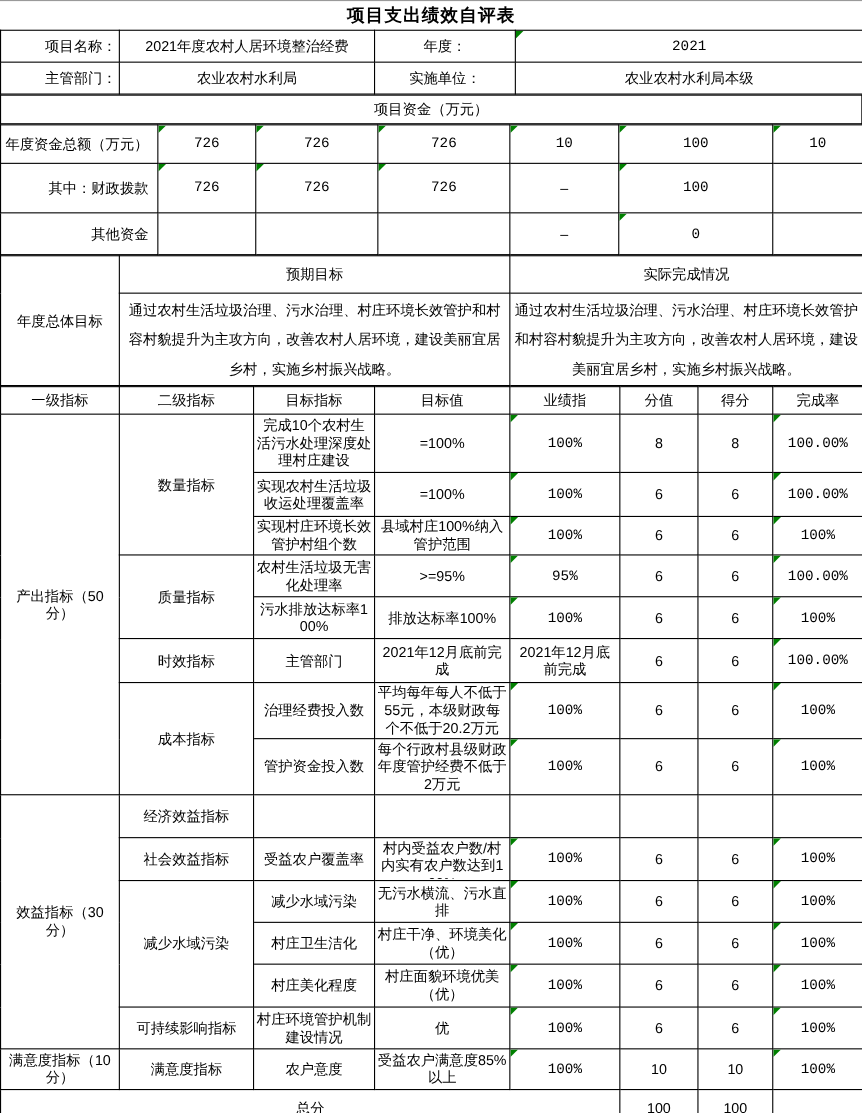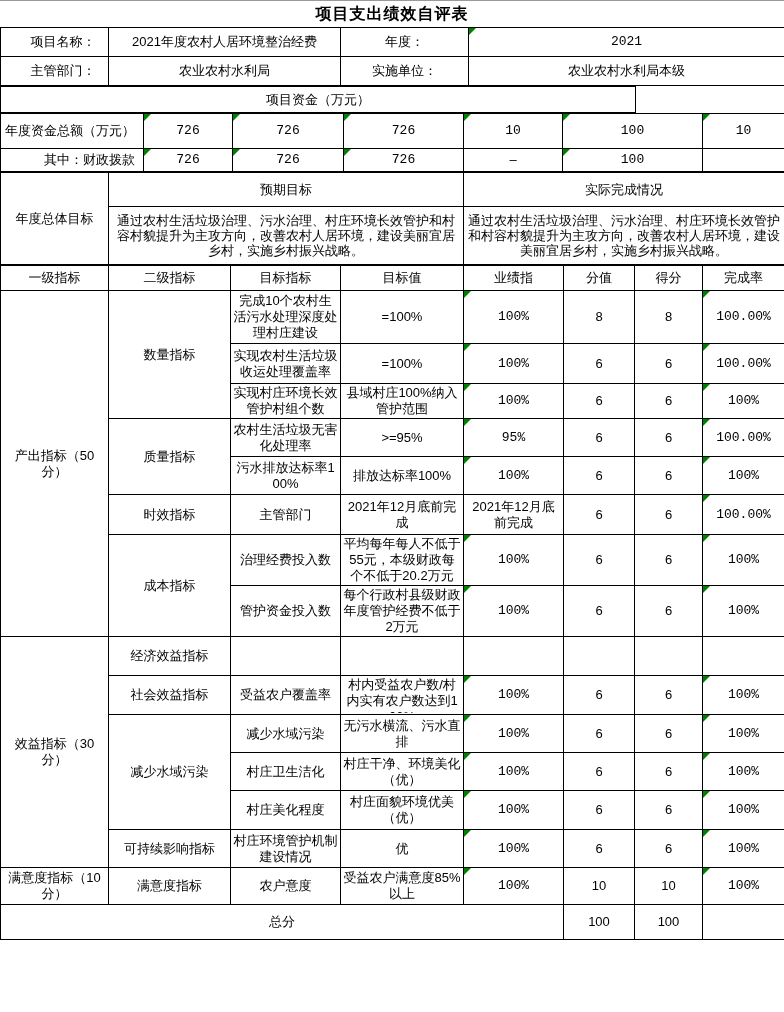--- a/index.html
+++ b/index.html
@@ -1,29 +1,29 @@
 <!DOCTYPE html>
 <html><head>
 <meta charset="utf-8">
 <style>
   html,body{margin:0;padding:0;background:#fff;color:#000;}
   body{width:784px;font-family:"Liberation Sans","DejaVu Sans",sans-serif;font-size:13px;}
   .sheet{width:784px;border-top:1px solid #9a9a9a;}
   .title{height:26px;display:flex;align-items:center;justify-content:center;
          font-weight:bold;font-size:16px;letter-spacing:1px;}
-  table{border-collapse:collapse;table-layout:fixed;width:636px;}
+  table{border-collapse:collapse;table-layout:fixed;width:784px;}
   td{border:1px solid #000;text-align:center;vertical-align:middle;
      padding:1px 2px;line-height:16px;overflow:hidden;word-break:break-all;}
-  .left{text-align:center;padding-left:19px;}
+  .left{text-align:right;padding-left:19px;}
   .right{text-align:right;padding-right:8px;}
   .mk{position:relative;font-family:Liberation Mono, monospace;}
   .nm{position:absolute;top:0;left:0;width:0;height:0;
       border-top:7px solid #008000;border-right:7px solid transparent;}
   .clip{max-height:36px;overflow:hidden;}
-  .goaltxt{line-height:15px;margin-top:37px;}
+  .goaltxt{line-height:27px;margin-top:37px;}
 </style>
 </head>
 <body>
 
 <div class="sheet">
 
   <div class="title">项目支出绩效自评表</div>
 
   <table>
     <colgroup>
@@ -69,27 +69,36 @@
     <tbody>
     <tr style="height:35px">
       <td class="right">年度资金总额（万元）</td>
       <td class="mk"><span class="nm"></span><span>726</span></td>
       <td class="mk"><span class="nm"></span><span>726</span></td>
       <td class="mk"><span class="nm"></span><span>726</span></td>
       <td class="mk"><span class="nm"></span><span>10</span></td>
       <td class="mk"><span class="nm"></span><span>100</span></td>
       <td class="mk"><span class="nm"></span><span>10</span></td>
     </tr>
-    <tr style="height:23px">
+    <tr style="height:45px">
       <td class="right">其中：财政拨款</td>
       <td class="mk"><span class="nm"></span><span>726</span></td>
       <td class="mk"><span class="nm"></span><span>726</span></td>
       <td class="mk"><span class="nm"></span><span>726</span></td>
       <td>–</td>
       <td class="mk"><span class="nm"></span><span>100</span></td>
+      <td></td>
+    </tr>
+    <tr style="height:38px">
+      <td class="right">其他资金</td>
+      <td></td>
+      <td></td>
+      <td></td>
+      <td>–</td>
+      <td class="mk"><span class="nm"></span><span>0</span></td>
       <td></td>
     </tr>
   </tbody>
     </table>
 
   <table>
     <colgroup>
         <col style="width:108px">
         <col style="width:355px">
         <col style="width:321px">

